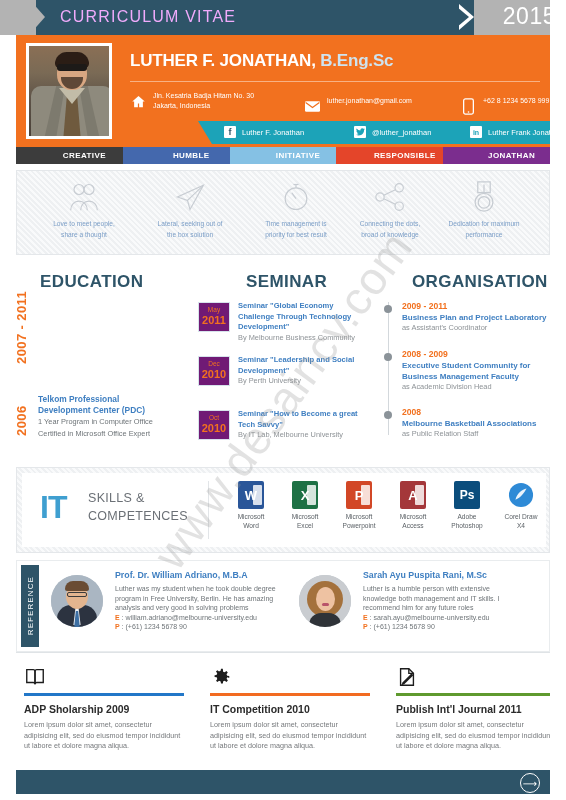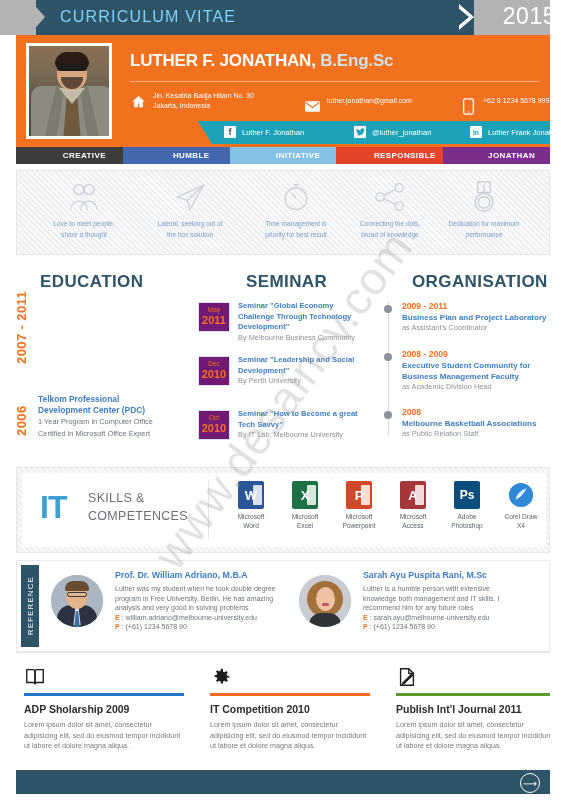--- a/index.html
+++ b/index.html
@@ -18,21 +18,21 @@
   .topbar .greycorner{
     position:absolute;left:0;top:0;width:36px;height:35px;background:#b3b3b3;
   }
   .topbar .greyarrow{
     position:absolute;left:30px;top:0;width:0;height:0;
     border-top:17.5px solid transparent;border-bottom:17.5px solid transparent;
     border-left:15px solid #b3b3b3;
   }
   .cv-title{
     position:absolute;left:60px;top:8px;
-    font-size:16px;letter-spacing:1.2px;color:#7dd3fc;font-weight:400;
+    font-size:16px;letter-spacing:1.2px;color:#f0abfc;font-weight:400;
   }
   .yearblock{position:absolute;right:0;top:0;width:92px;height:35px;background:#b3b3b3;}
   .year-chev{
     position:absolute;right:92px;top:4px;width:0;height:0;
     border-top:13px solid transparent;border-bottom:13px solid transparent;
     border-left:15px solid #ffffff;
   }
   .year-chev-in{
     position:absolute;right:97px;top:7px;width:0;height:0;
     border-top:10px solid transparent;border-bottom:10px solid transparent;

